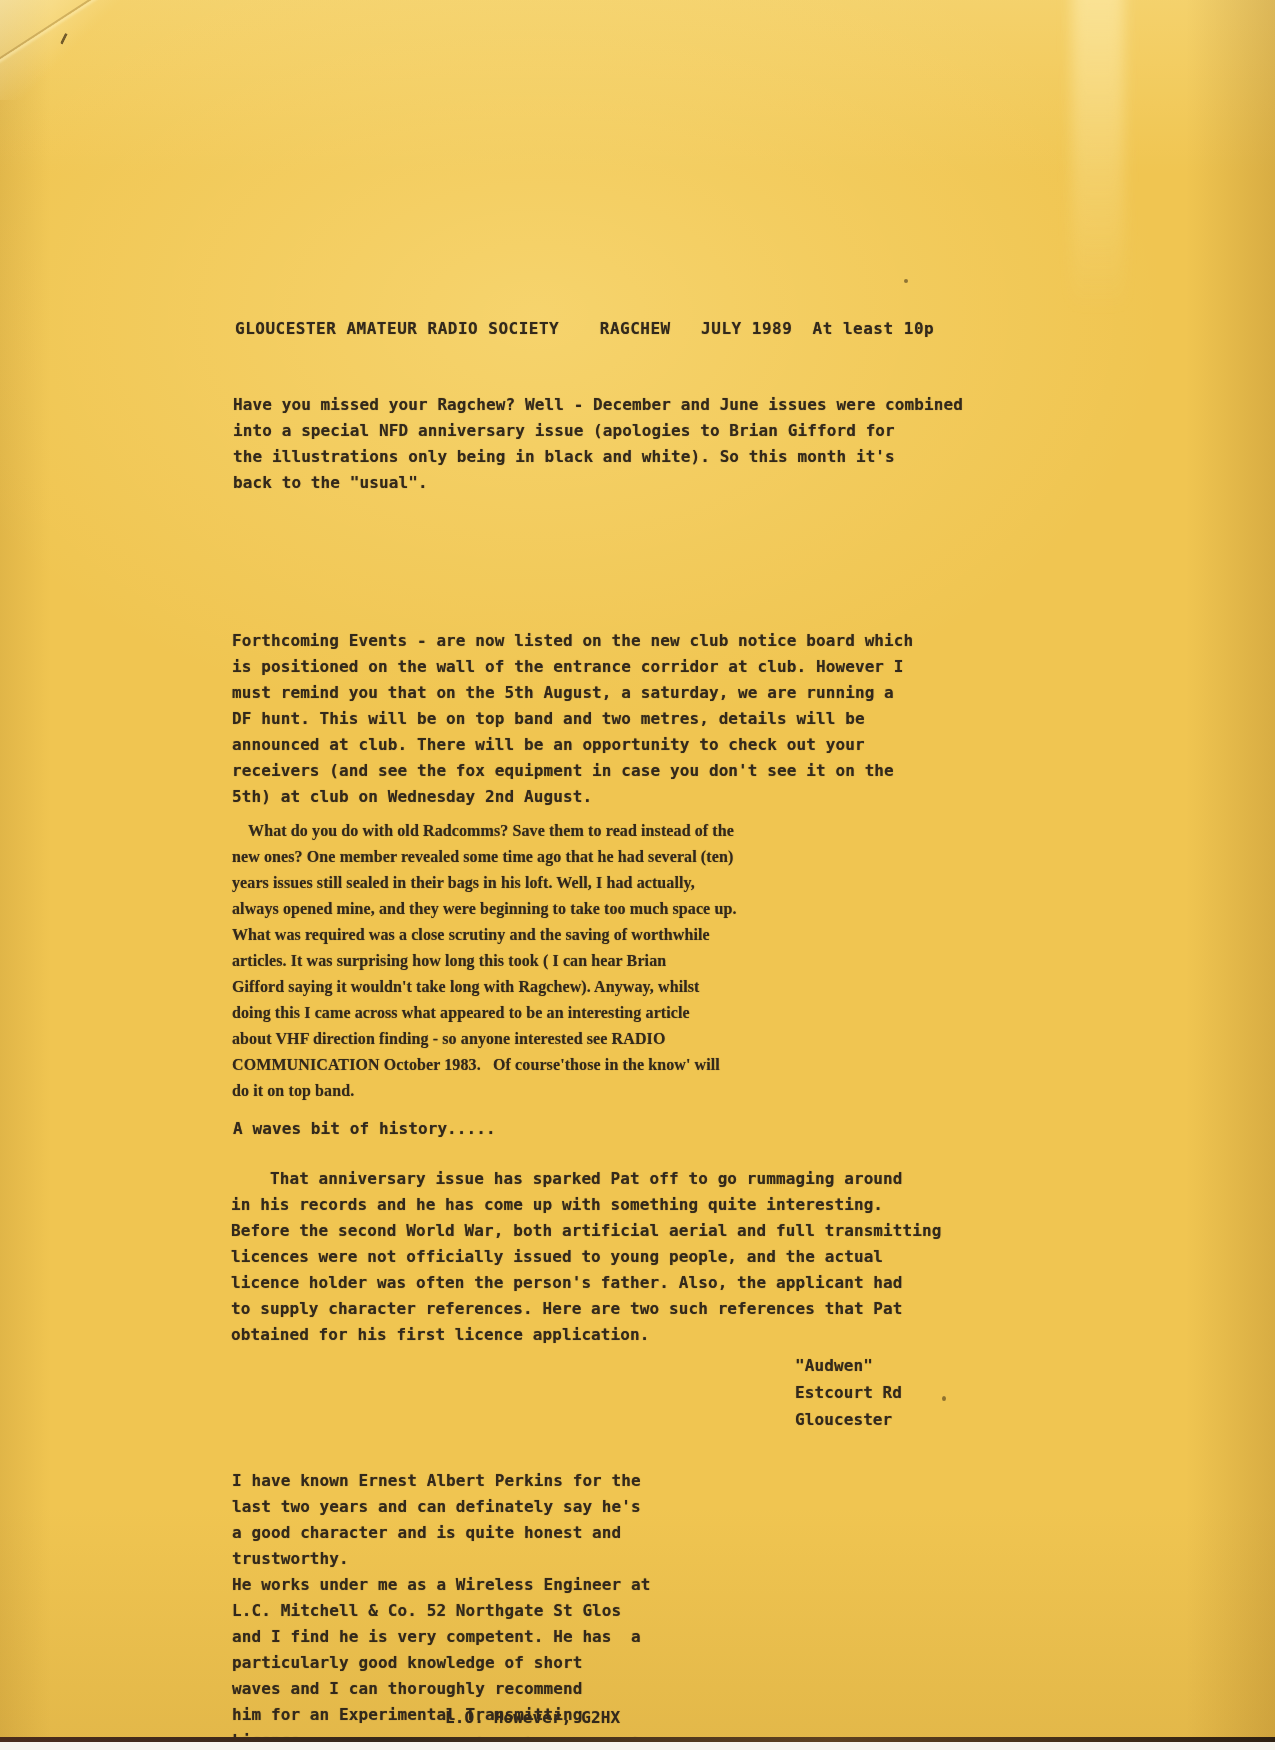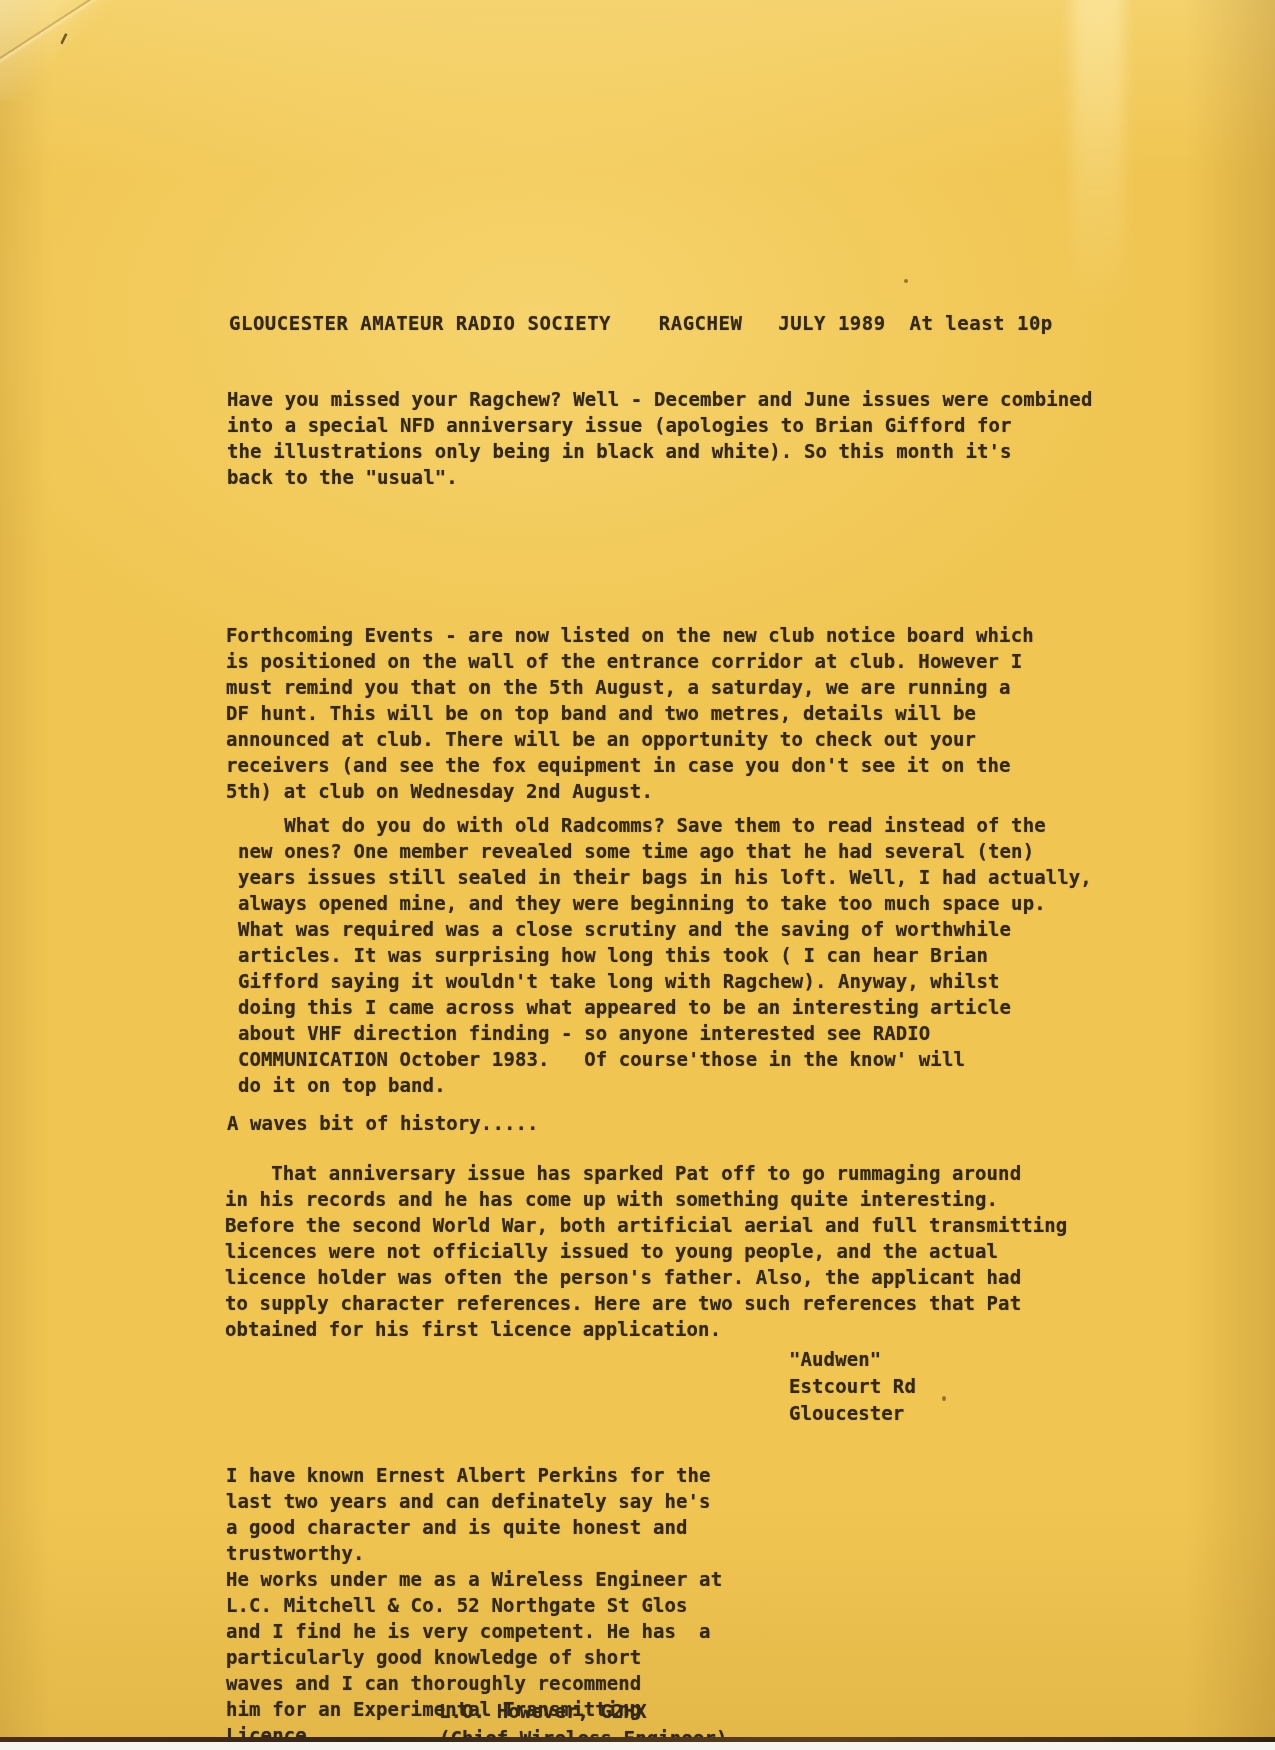--- a/index.html
+++ b/index.html
@@ -22,34 +22,34 @@
     inset: 0;
     pointer-events: none;
     background:
       radial-gradient(ellipse 900px 600px at 42% 18%, rgba(255,233,150,0.40), rgba(255,233,150,0) 70%),
       linear-gradient(to right, rgba(130,85,15,0.14), rgba(130,85,15,0) 4%, rgba(130,85,15,0) 93%, rgba(120,75,10,0.20)),
       linear-gradient(to bottom, rgba(255,238,170,0.30), rgba(255,238,170,0) 10%, rgba(130,85,15,0) 86%, rgba(130,85,15,0.12));
   }
   
   .tw {
     position: absolute;
-    margin: 4px;
+    margin: 10px;
     white-space: pre;
     color: var(--ink, #33291b);
     font-family: "DejaVu Sans Mono", "Liberation Mono", monospace;
-    font-size: 19px;
+    font-size: 16px;
     line-height: 26px;
     font-weight: 700;
     letter-spacing: 0.1px;
     text-shadow: 0 0 1px rgba(51,41,27,0.55);
   }
   #header      { left: 225px; top: 306px; letter-spacing: 0.5px; }
   #intro       { left: 223px; top: 382px; }
   #events      { left: 222px; top: 618px; }
-  #radcomms    { left: 234px; top: 808px; }
+  #radcomms    { left: 222px; top: 808px; font-family: Liberation Serif, serif; }
   #history-h   { left: 223px; top: 1106px; }
   #history     { left: 221px; top: 1156px; }
   #address     { left: 785px; top: 1342px; line-height: 27px; }
   #letter      { left: 222px; top: 1458px; }
   #signature   { left: 435px; top: 1694px; line-height: 27px; }
 
   
   .fold-area {
     position: absolute; left: 0; top: 0; width: 120px; height: 100px;
     background: linear-gradient(135deg, rgba(255,244,200,0.55) 0%, rgba(255,244,200,0.25) 30%, rgba(255,244,200,0) 55%);

